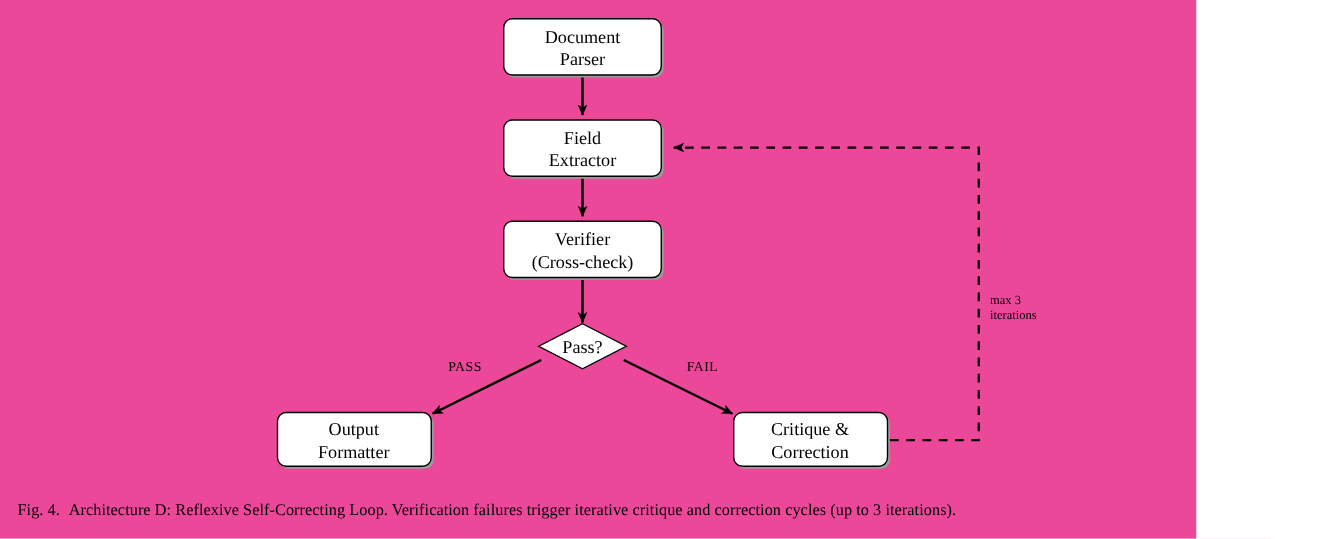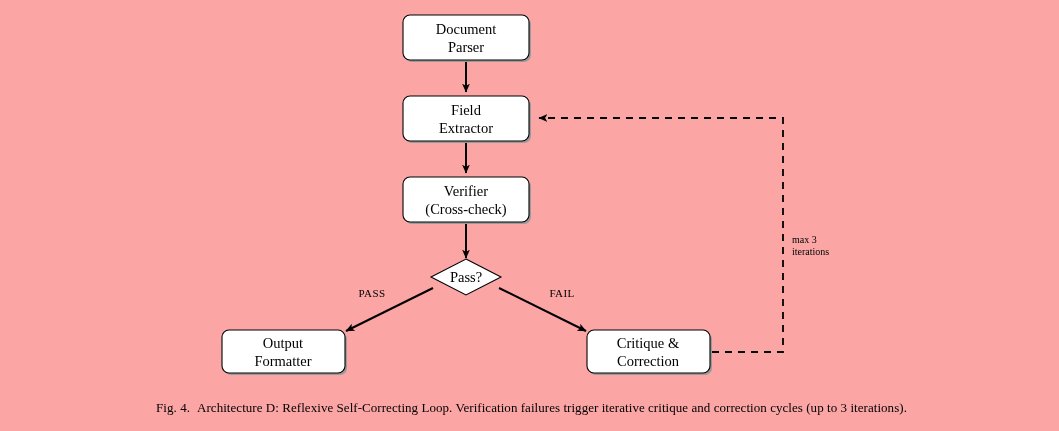--- a/index.html
+++ b/index.html
@@ -2,26 +2,25 @@
 <html><head>
 <meta charset="utf-8">
 <style>
   html, body {
     margin: 0;
     padding: 0;
     background: #ffffff;
   }
   #page {
     position: relative;
-    width: 1059px;
+    width: 957px;
     height: 431px;
-    background: #fca5a5;
+    background: #ec4899;
     font-family: "Liberation Serif", "DejaVu Serif", serif;
     overflow: hidden;
-    text-align: center;
   }
   #diagram-svg {
     position: absolute;
     left: 0;
     top: 0;
     width: 1059px;
     height: 431px;
   }
   .node-rect {
     fill: #ffffff;

